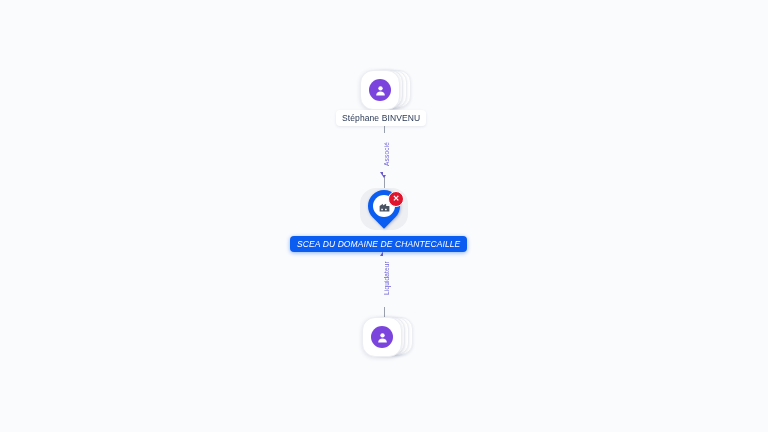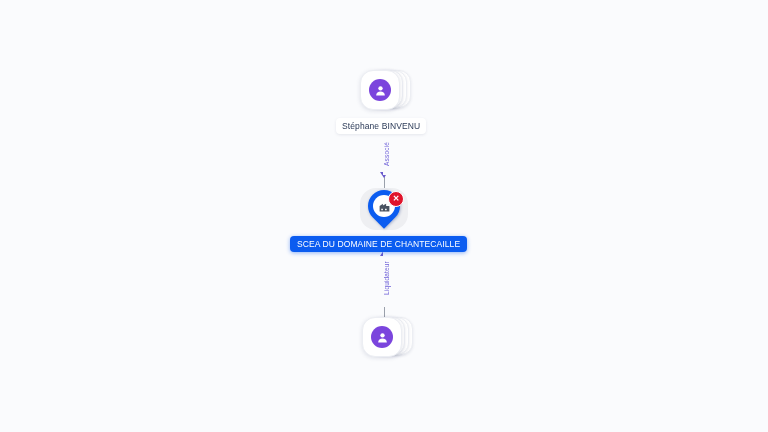--- a/index.html
+++ b/index.html
@@ -177,33 +177,33 @@
     <div class="stack-card c1"></div>
     <div class="stack-card front">
       <div class="avatar-circle">
         <svg width="13" height="13" viewBox="0 0 24 24" fill="#ffffff">
           <circle cx="12" cy="8" r="4"></circle>
           <path d="M4 21c0-4.4 3.6-7 8-7s8 2.6 8 7z"></path>
         </svg>
       </div>
     </div>
   </div>
-  <div class="node-label" style="left:336px; top:118px;text-align:right;">Stéphane BINVENU</div>
+  <div class="node-label" style="left:336px; top:110px;text-align:right;">Stéphane BINVENU</div>
 
   <div class="company-node" style="left:354px; top:186px;">
     <div class="pin-halo"></div>
     <div class="pin-shape"></div>
     <div class="pin-inner">
       <svg width="13" height="13" viewBox="0 0 24 24" fill="#4a5361">
         <path d="M3 21V11l6-4v3l6-3v4h6v10zM6 19h3v-3H6zm7 0h3v-3h-3z"></path>
       </svg>
     </div>
     <div class="status-badge">✕</div>
   </div>
-  <div class="node-label selected" style="left:290px; top:236px;">SCEA DU DOMAINE DE CHANTECAILLE</div>
+  <div class="node-label selected" style="left:290px; top:236px;font-style:italic;">SCEA DU DOMAINE DE CHANTECAILLE</div>
 
   <div class="person-node" style="left:361px; top:313px;">
     <div class="stack-card c3"></div>
     <div class="stack-card c2"></div>
     <div class="stack-card c1"></div>
     <div class="stack-card front">
       <div class="avatar-circle">
         <svg width="13" height="13" viewBox="0 0 24 24" fill="#ffffff">
           <circle cx="12" cy="8" r="4"></circle>
           <path d="M4 21c0-4.4 3.6-7 8-7s8 2.6 8 7z"></path>

